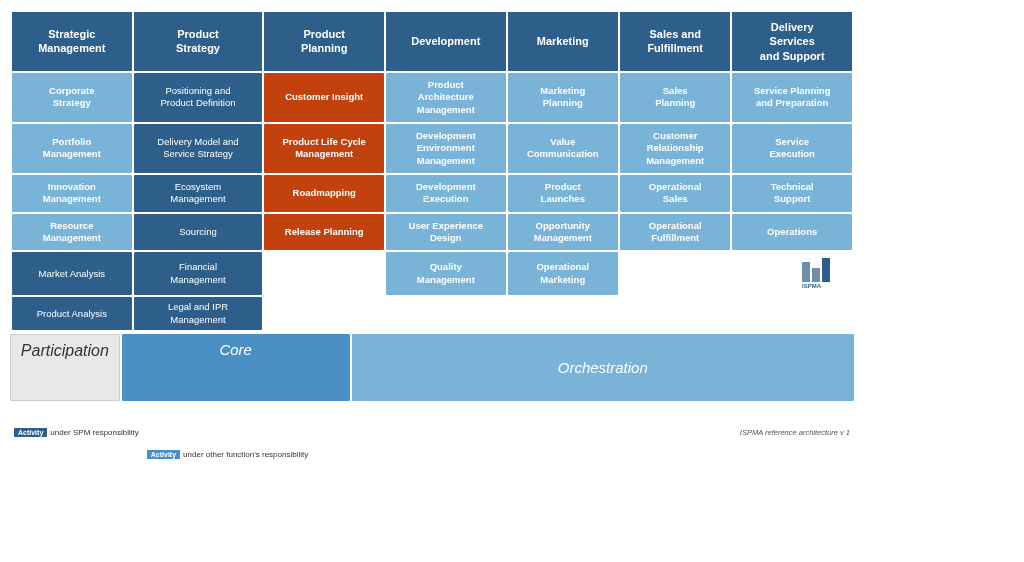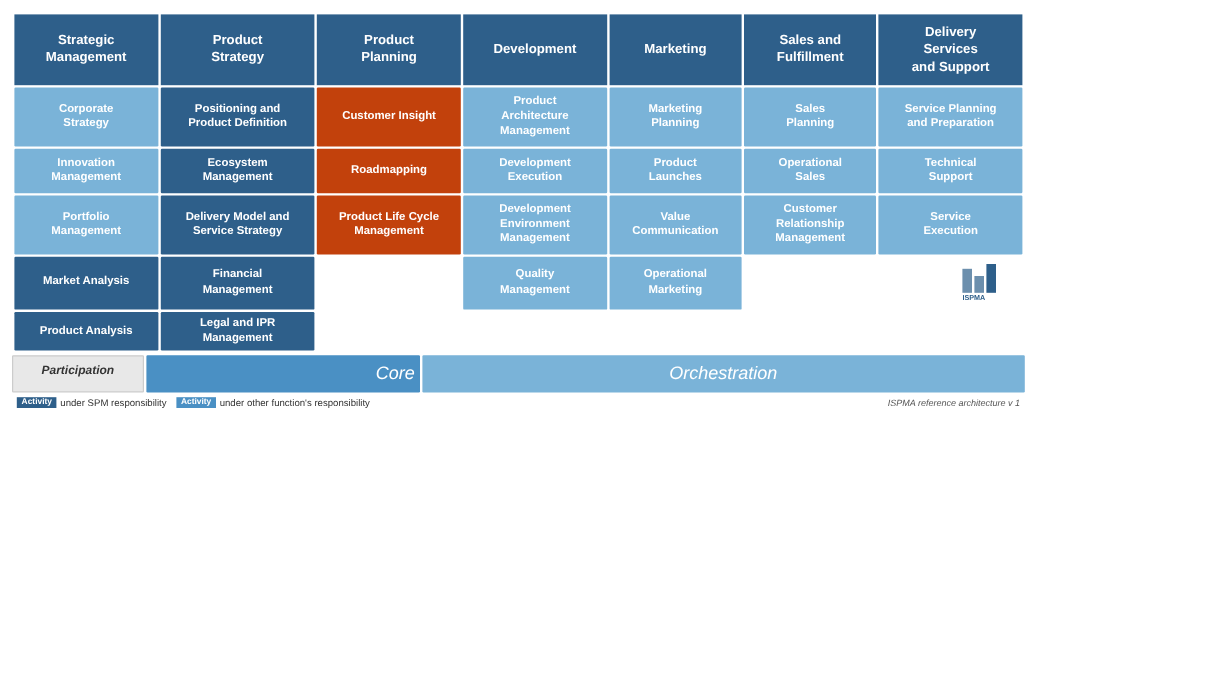--- a/index.html
+++ b/index.html
@@ -32,21 +32,21 @@
       padding: 8px 4px;
       vertical-align: middle;
       line-height: 1.3;
     }
     
     .cell-dark {
       background: #2e5f8a;
       color: #fff;
       text-align: center;
       font-size: 9.5px;
-      font-weight: bold;
+      font-weight: normal;
       padding: 4px 4px;
       vertical-align: middle;
       line-height: 1.3;
       border-radius: 1px;
     }
     
     .cell-medium {
       background: #c2410c;
       color: #fff;
       text-align: center;
@@ -111,39 +111,48 @@
         <td class="cell-light">Corporate<br>Strategy</td>
         <td class="cell-dark">Positioning and<br>Product Definition</td>
         <td class="cell-medium">Customer Insight</td>
         <td class="cell-light">Product<br>Architecture<br>Management</td>
         <td class="cell-light">Marketing<br>Planning</td>
         <td class="cell-light">Sales<br>Planning</td>
         <td class="cell-light">Service Planning<br>and Preparation</td>
       </tr>
 
       <tr>
+        <td class="cell-light">Portfolio<br>Management</td>
+        <td class="cell-dark">Delivery Model and<br>Service Strategy</td>
+        <td class="cell-medium">Product Life Cycle<br>Management</td>
+        <td class="cell-light">Development<br>Environment<br>Management</td>
+        <td class="cell-light">Value<br>Communication</td>
+        <td class="cell-light">Customer<br>Relationship<br>Management</td>
+        <td class="cell-light">Service<br>Execution</td>
+      </tr>
+
+      <tr>
         <td class="cell-light">Innovation<br>Management</td>
         <td class="cell-dark">Ecosystem<br>Management</td>
         <td class="cell-medium">Roadmapping</td>
         <td class="cell-light">Development<br>Execution</td>
         <td class="cell-light">Product<br>Launches</td>
         <td class="cell-light">Operational<br>Sales</td>
         <td class="cell-light">Technical<br>Support</td>
       </tr>
 
       <tr>
-        <td class="cell-light">Portfolio<br>Management</td>
-        <td class="cell-dark">Delivery Model and<br>Service Strategy</td>
-        <td class="cell-medium">Product Life Cycle<br>Management</td>
-        <td class="cell-light">Development<br>Environment<br>Management</td>
-        <td class="cell-light">Value<br>Communication</td>
-        <td class="cell-light">Customer<br>Relationship<br>Management</td>
-        <td class="cell-light">Service<br>Execution</td>
-      </tr>
-
+        <td class="cell-light">Resource<br>Management</td>
+        <td class="cell-dark">Sourcing</td>
+        <td class="cell-medium">Release Planning</td>
+        <td class="cell-light">User Experience<br>Design</td>
+        <td class="cell-light">Opportunity<br>Management</td>
+        <td class="cell-light">Operational<br>Fulfillment</td>
+        <td class="cell-light">Operations</td>
+      </tr>
 
 
       <tr>
         <td class="cell-dark">Market Analysis</td>
         <td class="cell-dark">Financial<br>Management</td>
         <td class="cell-empty"></td>
         <td class="cell-light">Quality<br>Management</td>
         <td class="cell-light">Operational<br>Marketing</td>
         <td class="cell-empty"></td>
         <td class="cell-empty">
@@ -166,32 +175,32 @@
         <td class="cell-empty"></td>
         <td class="cell-empty"></td>
         <td class="cell-empty"></td>
         <td class="cell-empty"></td>
       </tr>
 
     </tbody>
       </table>
 
     <div style="display:flex; gap:2px; margin-top:2px;">
-      <div style="background:#e8e8e8; color:#333; text-align:center; font-size:10px; font-style:italic; padding:7px 4px; width:13%; border:1px solid #ccc; border-radius:1px;font-weight:bold;">Participation</div>
-      <div style="background:#4a90c4; color:#fff; text-align:right; font-size:15px; font-style:italic; padding:7px 4px; width:27%; border-radius:1px;">Core</div>
-      <div style="background:#7ab3d8; color:#fff; text-align:center; font-size:15px; font-style:italic; padding:7px 4px; flex:1; border-radius:1px;">Orchestration</div>
+      <div style="background:#e8e8e8; color:#333; text-align:center; font-size:16px; font-style:italic; padding:7px 4px; width:13%; border:1px solid #ccc; border-radius:1px;">Participation</div>
+      <div style="background:#4a90c4; color:#fff; text-align:center; font-size:15px; font-style:italic; padding:7px 4px; width:27%; border-radius:1px;">Core</div>
+      <div style="background:#7ab3d8; color:#fff; text-align:center; font-size:15px; font-style:italic; padding:25px 4px; flex:1; border-radius:1px;">Orchestration</div>
     </div>
 
     <div style="display:flex; justify-content:space-between; align-items:center; margin-top:3px; padding:1px 4px;">
       <div style="display:flex; align-items:center; gap:8px; font-size:8px; color:#333;">
         <div style="display:flex; align-items:center; gap:3px;">
           <span style="background:#2e5f8a; color:#fff; font-size:7px; font-weight:bold; padding:1px 4px;">Activity</span>
           <span>under SPM responsibility</span>
         </div>
-        <div style="display:flex; align-items:flex-end; gap:3px;">
+        <div style="display:flex; align-items:flex-end; gap:3px;margin-top:45px;">
           <span style="background:#4a90c4; color:#fff; font-size:7px; font-weight:bold; padding:1px 4px;">Activity</span>
           <span>under other function's responsibility</span>
         </div>
       </div>
       <div style="font-size:7.5px; color:#555; font-style:italic;">ISPMA reference architecture v 1</div>
     </div>
   </div>
 </div>
 
 </body></html>

